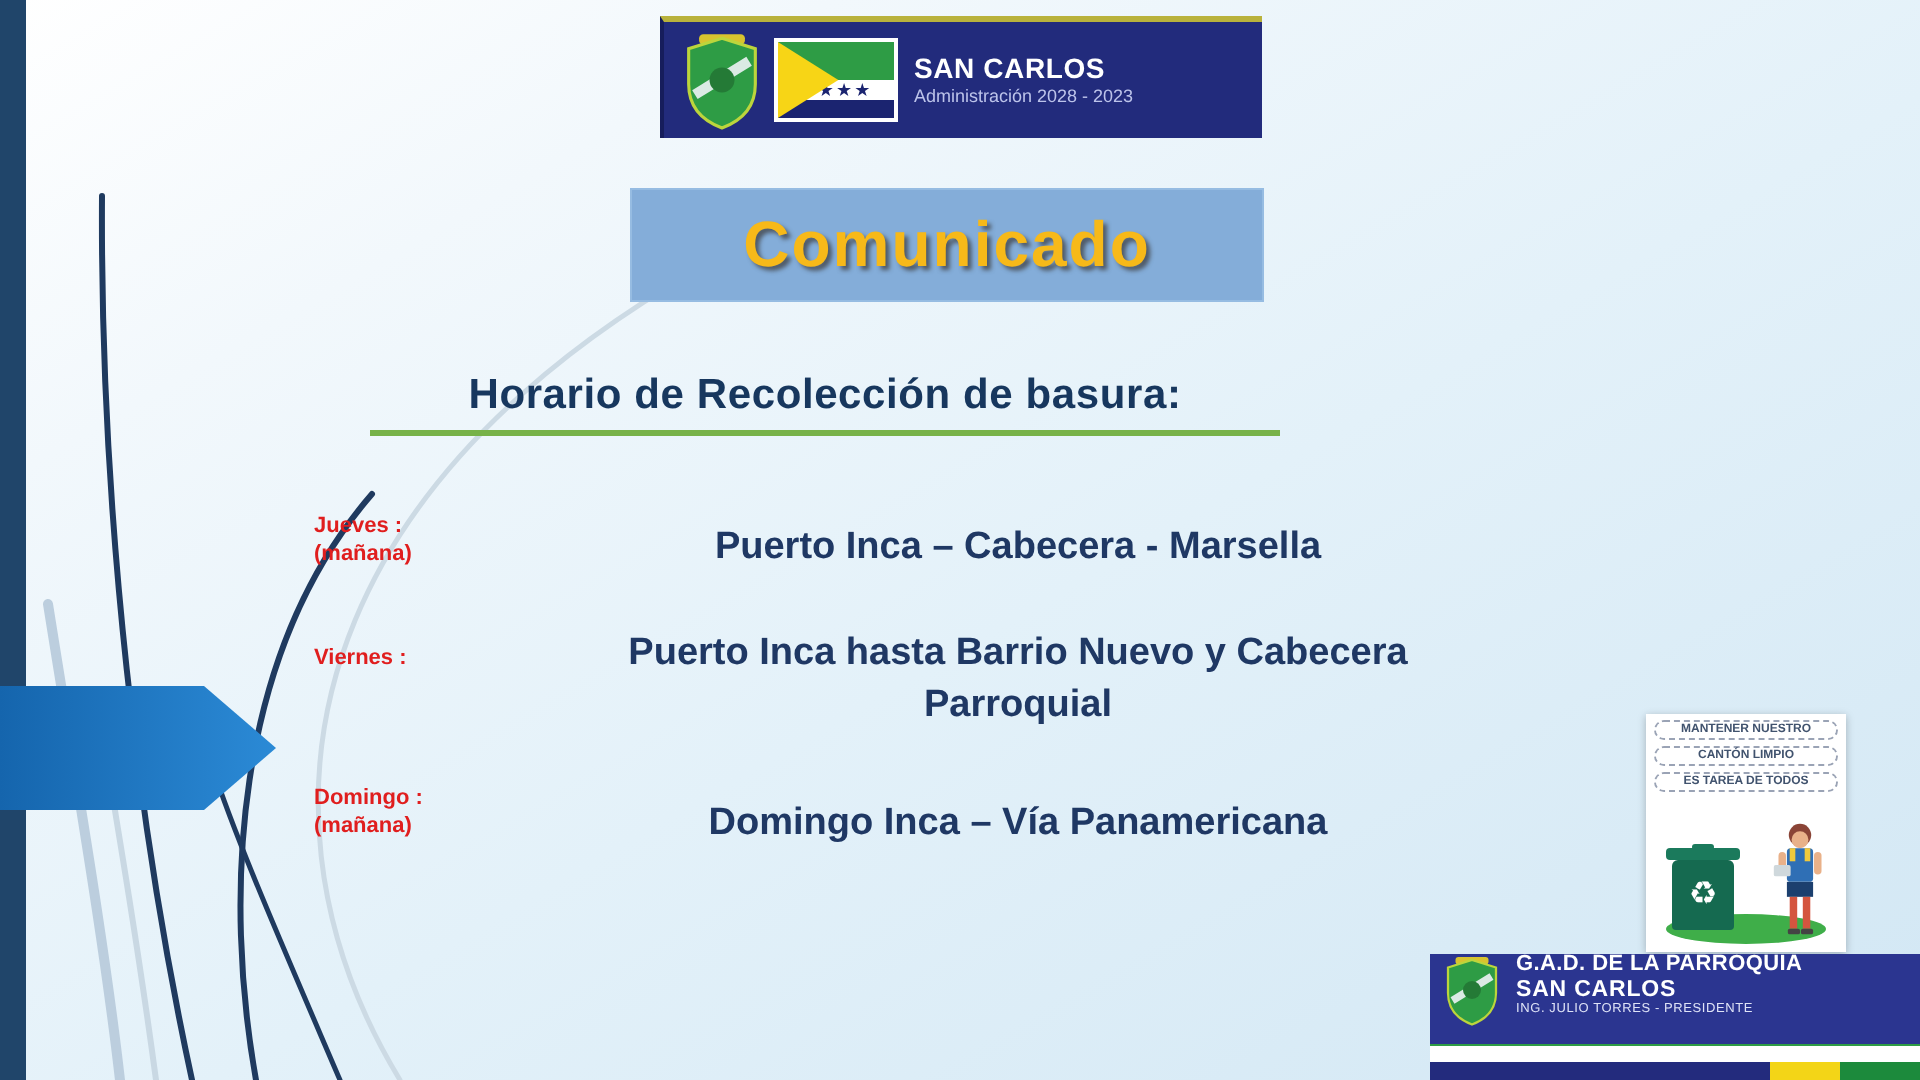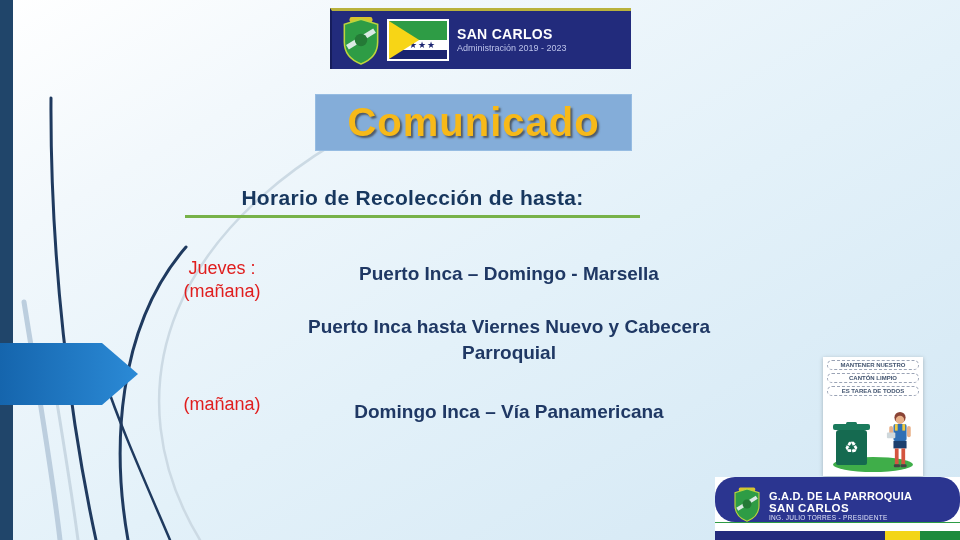--- a/index.html
+++ b/index.html
@@ -25,34 +25,34 @@
   .tb-line1, .tb-line2 { font-size:14px; font-weight:800; color:#ffffff; letter-spacing:.3px; }
   .tb-sub { font-size:9px; color:#bcc3ea; margin-top:2px; }
 
   
   .title-box {
     position:absolute; left:315px; top:94px; width:317px; height:57px; z-index:2;
     background:#84add9; border:1px solid #96bce2;
     display:flex; align-items:center; justify-content:center;
   }
   .title-box .title-text {
-    font-size:40px; font-weight:bold; color:#f7b919; letter-spacing:1px;
+    font-size:32px; font-weight:bold; color:#f7b919; letter-spacing:1px;
     text-shadow:2px 2px 2px rgba(70,75,82,.85);
   }
 
   
   .heading {
     position:absolute; left:185px; top:186px; width:455px; z-index:2;
     text-align:center; font-size:21px; font-weight:bold; color:#17375e;
     letter-spacing:.3px; padding-bottom:5px; border-bottom:3px solid #77b249;
   }
 
   
-  .day-label { position:absolute; left:157px; width:130px; z-index:2; text-align:center;
-    color:#e01e1e; font-weight:normal; font-size:18px; line-height:1.25; }
+  .day-label { position:absolute; left:157px; width:130px; z-index:2; text-align:left;
+    color:#e01e1e; font-weight:bold; font-size:11px; line-height:1.25; }
   .route { position:absolute; left:268px; width:482px; z-index:2; text-align:center;
     color:#1f3864; font-weight:bold; font-size:19px; line-height:1.35; }
   .day-1 { top:257px; } .route-1 { top:261px; }
   .day-2 { top:323px; } .route-2 { top:314px; }
   .day-3 { top:393px; } .route-3 { top:399px; }
 
   
   .poster { position:absolute; left:823px; top:357px; width:100px; height:119px; z-index:2;
     background:#ffffff; box-shadow:0 1px 4px rgba(0,0,0,.25); }
   .bubble { margin:3px 4px 0 4px; border:1px dashed #9aa3b5; border-radius:7px;
@@ -61,21 +61,21 @@
   .grass { position:absolute; left:10px; bottom:4px; width:80px; height:15px; border-radius:50%; background:#3fae49; }
   .bin { position:absolute; left:13px; bottom:11px; width:31px; height:35px; background:#156a50; border-radius:3px 3px 2px 2px; }
   .bin-lid { position:absolute; left:10px; bottom:46px; width:37px; height:6px; background:#1b7a5c; border-radius:2px; }
   .bin-handle { position:absolute; left:23px; bottom:51px; width:11px; height:3px; background:#1b7a5c; border-radius:2px; }
   .recycle { position:absolute; left:13px; bottom:13px; width:31px; text-align:center;
     color:#ffffff; font-size:16px; line-height:30px; }
   .person { position:absolute; right:7px; bottom:7px; }
 
   
   .footer-logo { position:absolute; left:715px; top:477px; width:245px; height:63px; z-index:2; background:#fff; }
-  .fl-banner { height:45px; background:#2b3590; display:flex; align-items:flex-end; padding-left:17px;border-radius:20px; }
+  .fl-banner { height:45px; background:#2b3590; display:flex; align-items:flex-start; padding-left:6px; }
   .fl-text { margin-left:7px; line-height:1.05; }
   .fl-line1 { font-size:11px; font-weight:800; color:#fff; letter-spacing:.2px; }
   .fl-line2 { font-size:11.5px; font-weight:800; color:#fff; letter-spacing:.4px; }
   .fl-sub { font-size:6.5px; color:#dfe3f7; margin-top:1px; letter-spacing:.3px; }
   .fl-white { height:9px; background:#ffffff; border-top:1px solid #2e9c45; }
   .fl-bar { height:9px; display:flex; }
   .fl-bar .seg-navy { width:170px; background:#232b7d; }
   .fl-bar .seg-yellow { width:35px; background:#f3d517; }
   .fl-bar .seg-green { width:40px; background:#1c8a3c; }
 </style>
@@ -108,41 +108,43 @@
       <path d="M7,31 L33,15" stroke="#eef3f6" stroke-width="5" opacity=".9"></path>
       <circle cx="20" cy="24" r="6" fill="#247a36"></circle>
     </svg>
     <div class="flag">
       <div class="stripe-green"></div>
       <div class="stripe-white">★★★★</div>
       <div class="triangle"></div>
     </div>
     <div class="tb-text">
       <div class="tb-line2">SAN CARLOS</div>
-      <div class="tb-sub">Administración 2019 - 2023</div>
+      <div class="tb-sub">Administración 2028 - 2023</div>
     </div>
   </div>
 
   <div class="title-box">
     <span class="title-text">Comunicado</span>
   </div>
 
-  <div class="heading">Horario de Recolección de hasta:</div>
+  <div class="heading">Horario de Recolección de basura:</div>
 
   <div class="day-label day-1">
     <div>Jueves :</div>
     <div>(mañana)</div>
   </div>
-  <div class="route route-1">Puerto Inca – Domingo - Marsella</div>
+  <div class="route route-1">Puerto Inca – Cabecera - Marsella</div>
 
   <div class="day-label day-2">
+    <div>Viernes :</div>
   </div>
-  <div class="route route-2">Puerto Inca hasta Viernes Nuevo y Cabecera Parroquial</div>
+  <div class="route route-2">Puerto Inca hasta Barrio Nuevo y Cabecera Parroquial</div>
 
   <div class="day-label day-3">
+    <div>Domingo :</div>
     <div>(mañana)</div>
   </div>
   <div class="route route-3">Domingo Inca – Vía Panamericana</div>
 
   <div class="poster">
     <div class="bubble">MANTENER NUESTRO</div>
     <div class="bubble">CANTÓN LIMPIO</div>
     <div class="bubble">ES TAREA DE TODOS</div>
     <div class="poster-art">
       <div class="grass"></div>

